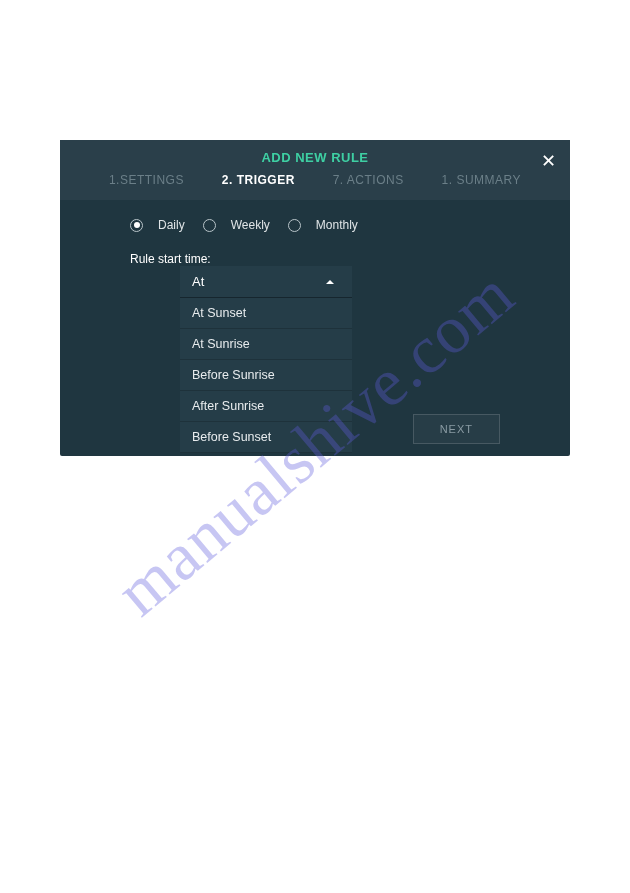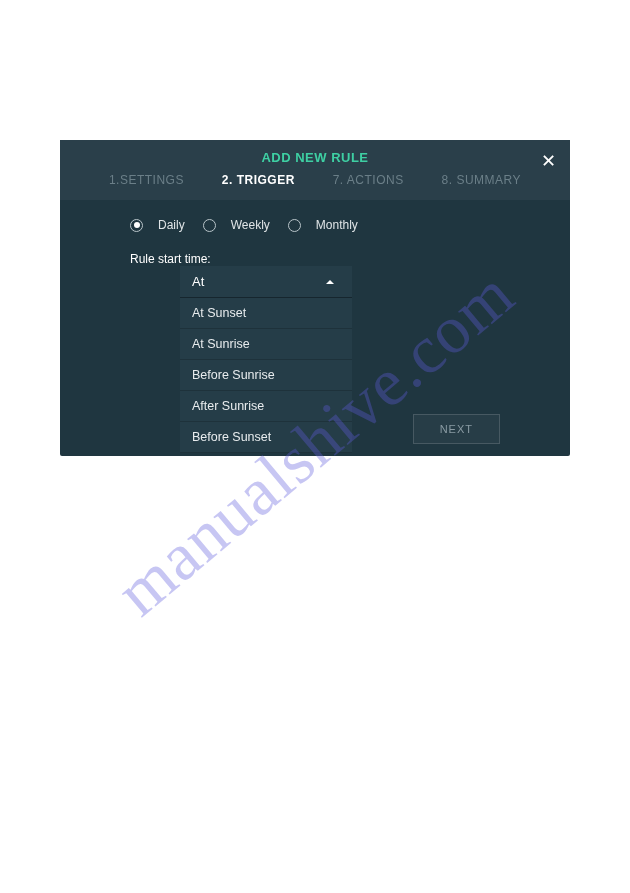--- a/index.html
+++ b/index.html
@@ -164,21 +164,21 @@
 <body>
 
 <div class="modal">
   <div class="modal-header">
     <div class="modal-title">ADD NEW RULE</div>
     <div class="close-btn">✕</div>
     <div class="tabs">
       <div class="tab">1.SETTINGS</div>
       <div class="tab active">2. TRIGGER</div>
       <div class="tab">7. ACTIONS</div>
-      <div class="tab">8. SUMMARY</div>
+      <div class="tab">1. SUMMARY</div>
     </div>
   </div>
 
   <div class="modal-body">
     <div class="radio-group">
       <div class="radio-item">
         <span class="radio-circle selected"></span>
         <span class="radio-label">Daily</span>
       </div>
       <div class="radio-item">

